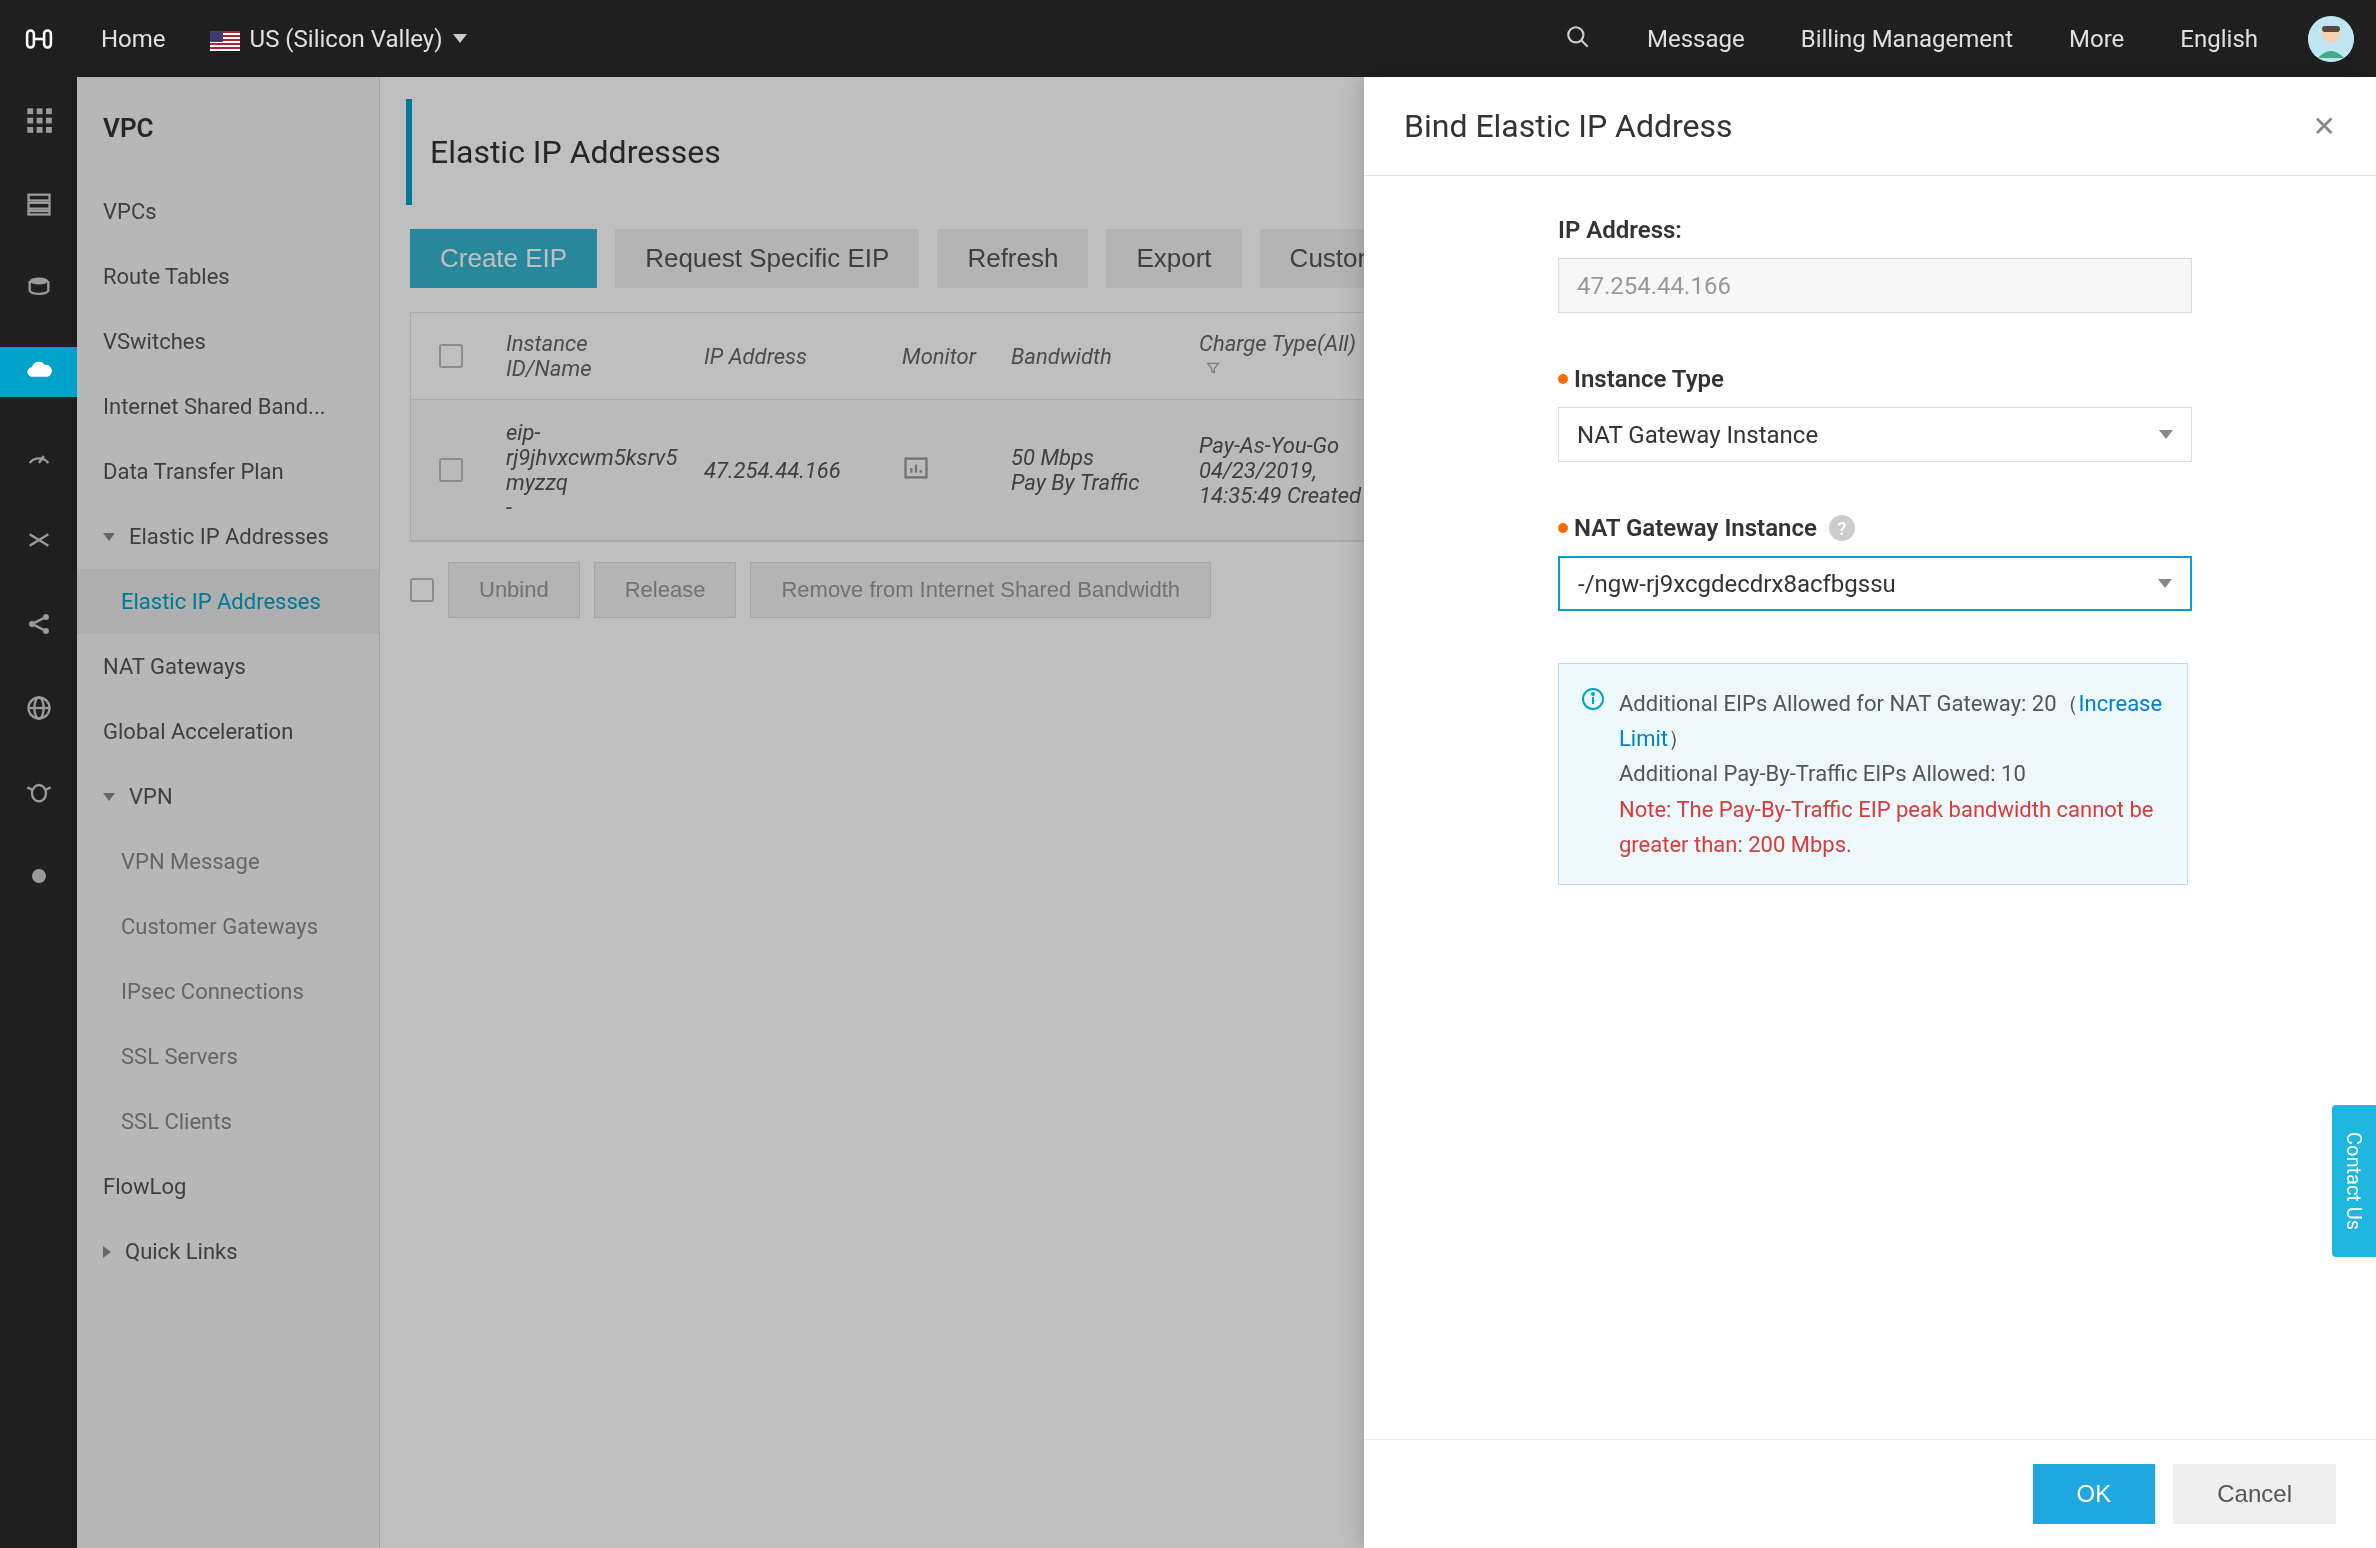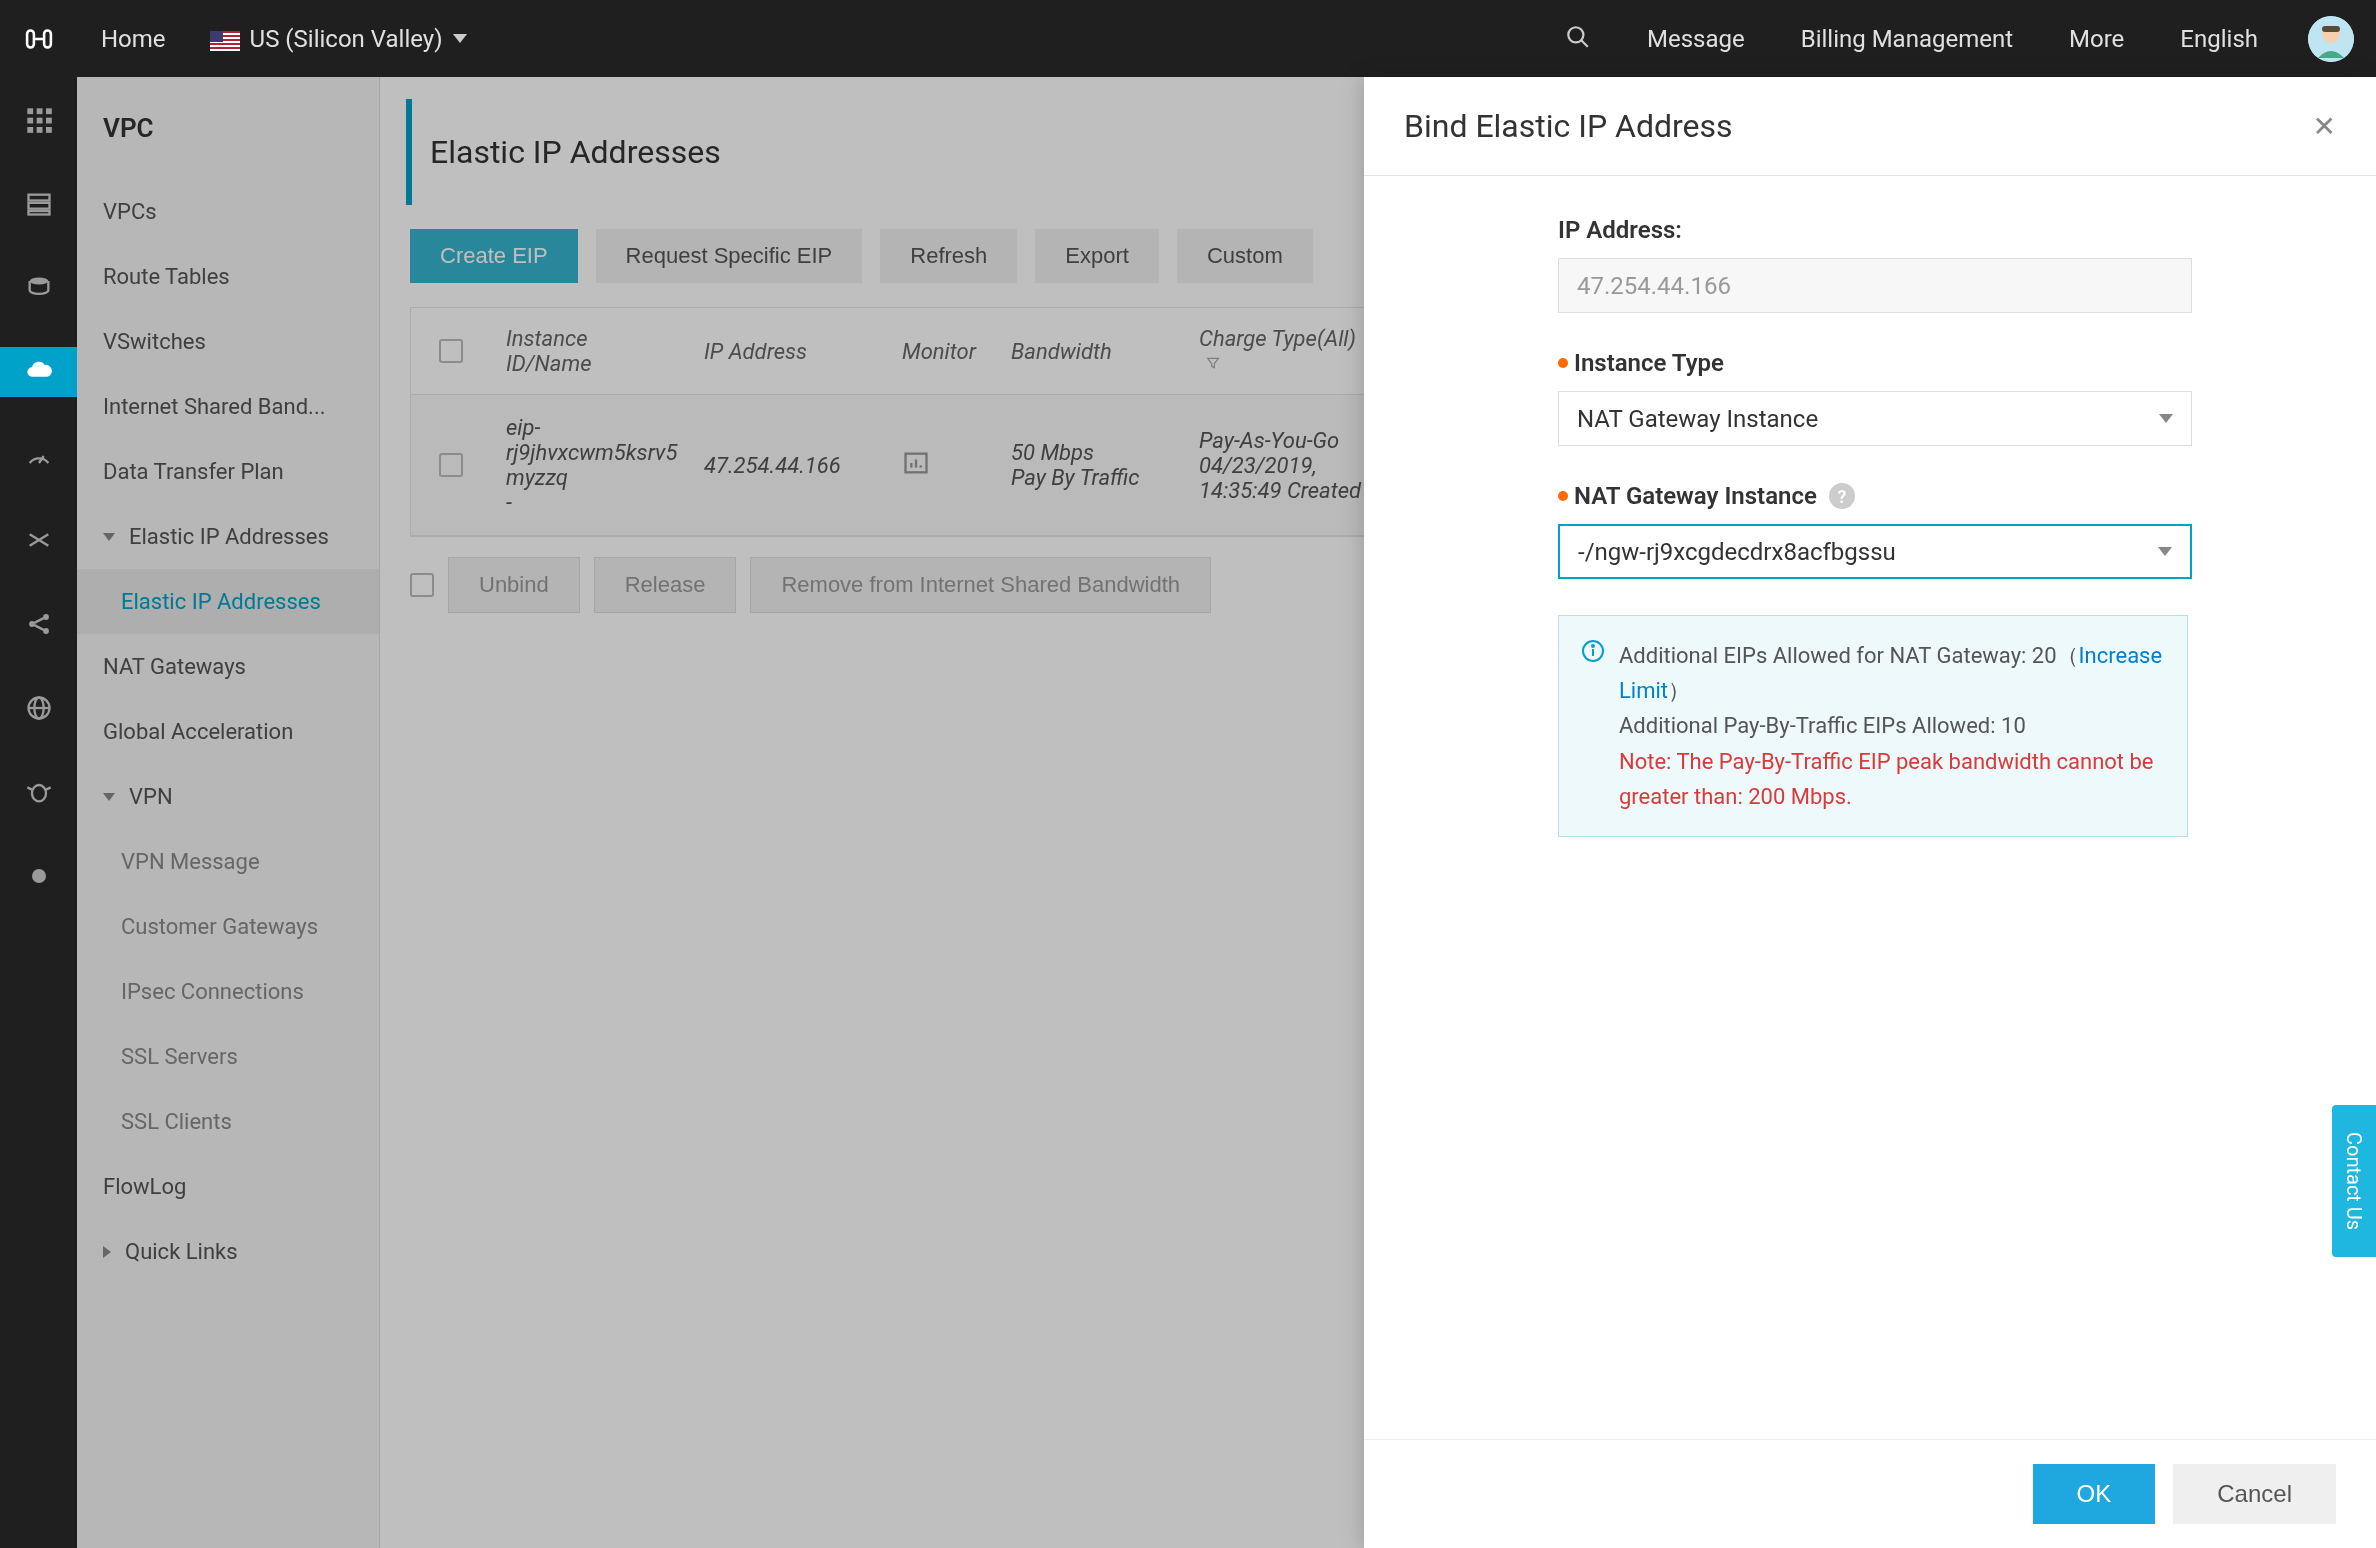--- a/index.html
+++ b/index.html
@@ -33,21 +33,21 @@
 .sidebar .sb-item.active { background: #e9e9e9; color: #00a2ca; }
 .sidebar .sb-group { font-size: 22px; padding: 20px 0 20px 26px; color: #555; cursor: pointer; display:flex; align-items:center; gap:8px;}
 .sidebar .caret { display:inline-block; width:0; height:0; border-left:6px solid transparent; border-right:6px solid transparent; border-top:8px solid #888; margin-right:6px;}
 .sidebar .caret-r { display:inline-block; width:0; height:0; border-top:6px solid transparent; border-bottom:6px solid transparent; border-left:8px solid #888; margin-right:6px;}
 
 
 .main { position: absolute; top: 77px; left: 380px; right: 0; bottom: 0; background: #fff; }
 .main .page-title { font-size: 32px; padding: 34px 0 34px 34px; border-left: 6px solid #00a2ca; margin-left: 26px; padding-left: 18px; margin-top: 22px; margin-bottom: 24px;}
 .main .page-title-wrap { padding: 0; }
 .toolbar { display: flex; gap: 18px; padding: 0 0 24px 30px; }
-.toolbar .btn { padding: 14px 30px; font-size: 22px; background: #f0f0f0; border: none; cursor: pointer; color: #555; }
+.toolbar .btn { padding: 14px 30px; font-size: 26px; background: #f0f0f0; border: none; cursor: pointer; color: #555; }
 .toolbar .btn.primary { background: #37b4cf; color: #fff; }
 
 .table { margin: 0 30px; border: 1px solid #e5e5e5; }
 .table .thead { display: flex; align-items: center; height: 87px; border-bottom: 1px solid #e5e5e5; color: #666; font-size: 22px; }
 .table .trow { display: flex; align-items: center; min-height: 139px; border-bottom: 1px solid #e5e5e5; background: #f8f8f8; font-size: 22px; color: #555; padding: 20px 0;}
 .table .cell { padding: 0 16px; font-style: italic; }
 .cell.chk { width: 79px; display:flex; justify-content:center; }
 .cell.c1 { width: 198px; }
 .cell.c2 { width: 198px; }
 .cell.c3 { width: 109px; }
@@ -60,21 +60,21 @@
 
 
 .dim { position: absolute; top: 77px; left: 77px; right: 0; bottom: 0; background: rgba(0,0,0,0.25); z-index: 20; }
 
 
 .drawer { position: absolute; top: 77px; right: 0; bottom: 0; width: 1012px; background: #fff; z-index: 30; display: flex; flex-direction: column; box-shadow: -4px 0 20px rgba(0,0,0,0.15);}
 .drawer .d-head { padding: 30px 40px; border-bottom: 1px solid #e5e5e5; display: flex; align-items: center; }
 .drawer .d-title { font-size: 32px; color: #333; flex: 1; }
 .drawer .d-close { font-size: 28px; color: #888; cursor: pointer; }
 .drawer .d-body { flex: 1; padding: 40px 40px 40px 194px; overflow-y: auto; }
-.drawer .field { margin-bottom: 36px; }
+.drawer .field { margin-bottom: 52px; }
 .drawer .flabel { font-size: 24px; font-weight: 600; margin-bottom: 14px; display:flex; align-items:center; gap:6px;}
 .drawer .req-dot { width: 10px; height: 10px; border-radius: 50%; background: #ff6a00; display: inline-block; }
 .drawer .finput { width: 634px; height: 55px; border: 1px solid #ddd; background: #f7f7f7; padding: 0 18px; font-size: 24px; color: #999; display:flex; align-items:center;}
 .drawer .fselect { width: 634px; height: 55px; border: 1px solid #ddd; background: #fff; padding: 0 18px; font-size: 24px; color: #333; display:flex; align-items:center; justify-content:space-between; cursor:pointer;}
 .drawer .fselect.focused { border: 2px solid #00a2ca; }
 .drawer .infobox { width: 630px; border: 1px solid #b4e0ea; background: #eef9fb; padding: 22px; display:flex; gap:14px; font-size: 22px; line-height: 1.6;}
 .drawer .infobox .ii { color: #00a2ca; flex-shrink:0; }
 .drawer .infobox .txt { color: #555; }
 .drawer .infobox .link { color: #0080d0; cursor: pointer; }
 .drawer .infobox .note { color: #d93a3a; }

